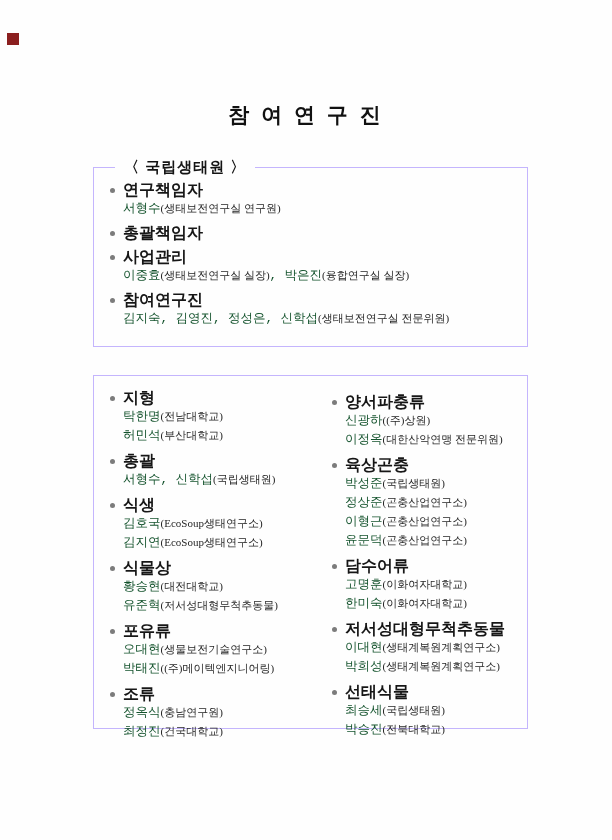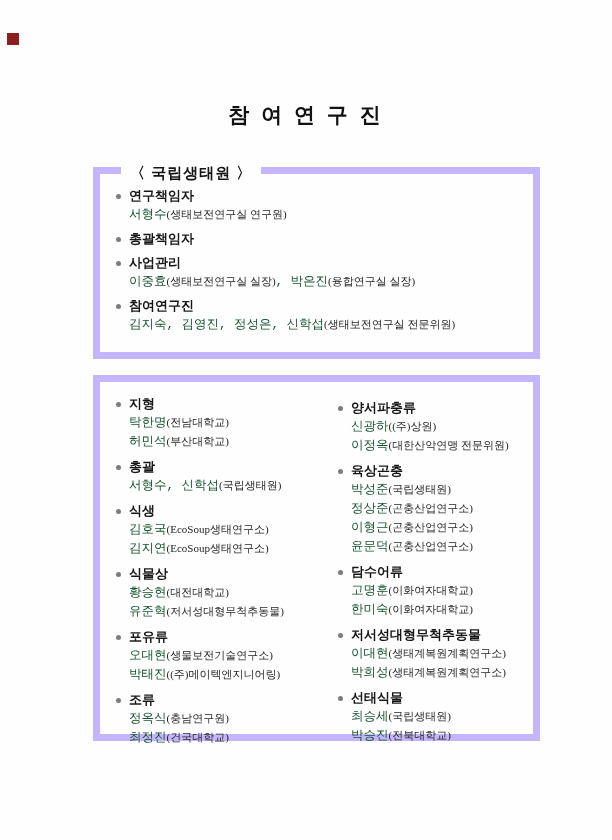--- a/index.html
+++ b/index.html
@@ -12,21 +12,21 @@
   .corner-mark { position:absolute; left:7px; top:33px; width:12px; height:12px; background:#8b1f1f; }
 
   .title {
     position:absolute; top:101px; left:0; width:100%;
     margin:0; text-align:center;
     font-size:21px; font-weight:bold; letter-spacing:3px; color:#111;
   }
 
   .box {
     position:absolute; left:93px; width:433px;
-    border:7px solid #c4b5fd; background:#fefefe;
+    border:1px solid #c4b5fd; background:#fefefe;
   }
   .box1 { top:167px; height:178px; }
   .box2 { top:375px; height:352px; }
 
   .legend {
     position:absolute; top:-10px; left:21px;
     background:#fefefe; padding:0 9px;
     font-weight:bold; font-size:15px; letter-spacing:1px; color:#141414;
     white-space:nowrap;
   }
@@ -38,21 +38,21 @@
   .col-right { flex:1; padding-top:4px; }
 
   .item { margin-bottom:6px; }
   .block { margin-bottom:7px; }
 
   .role-row { display:flex; align-items:center; }
   .bullet {
     flex:none; width:5px; height:5px; border-radius:50%;
     background:#7c7c7c; margin-right:8px;
   }
-  .role { font-weight:bold; font-size:13px; line-height:18px; color:#161616; white-space:nowrap; }
+  .role { font-weight:bold; font-size:16px; line-height:18px; color:#161616; white-space:nowrap; }
 
   .line { padding-left:13px; font-size:12.5px; line-height:18px; white-space:nowrap; }
   .nm { color:#14532d;font-family:Liberation Mono, monospace; }
   .af { font-family:"Liberation Serif", serif; font-size:11px; color:#262626; }
 </style>
 </head>
 <body>
 
 <div class="page">
 

